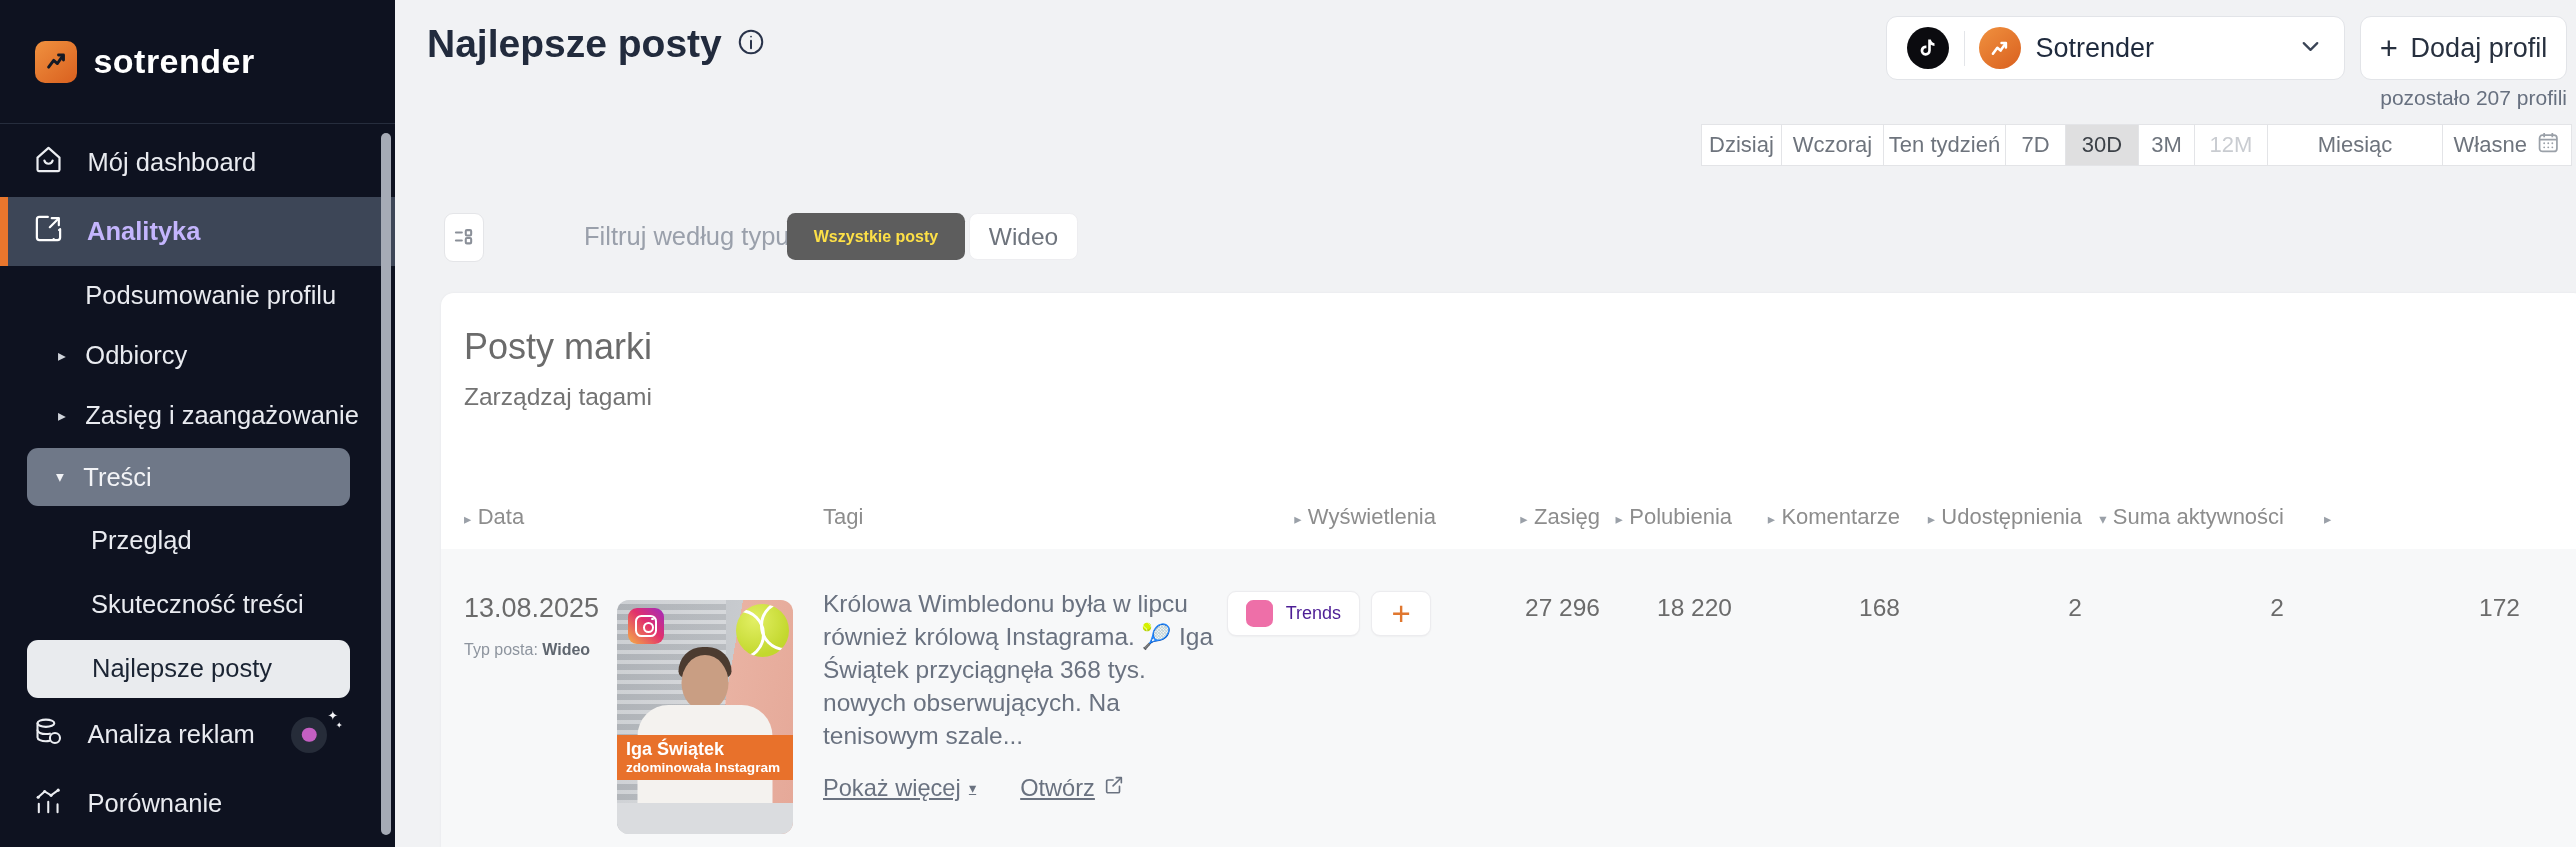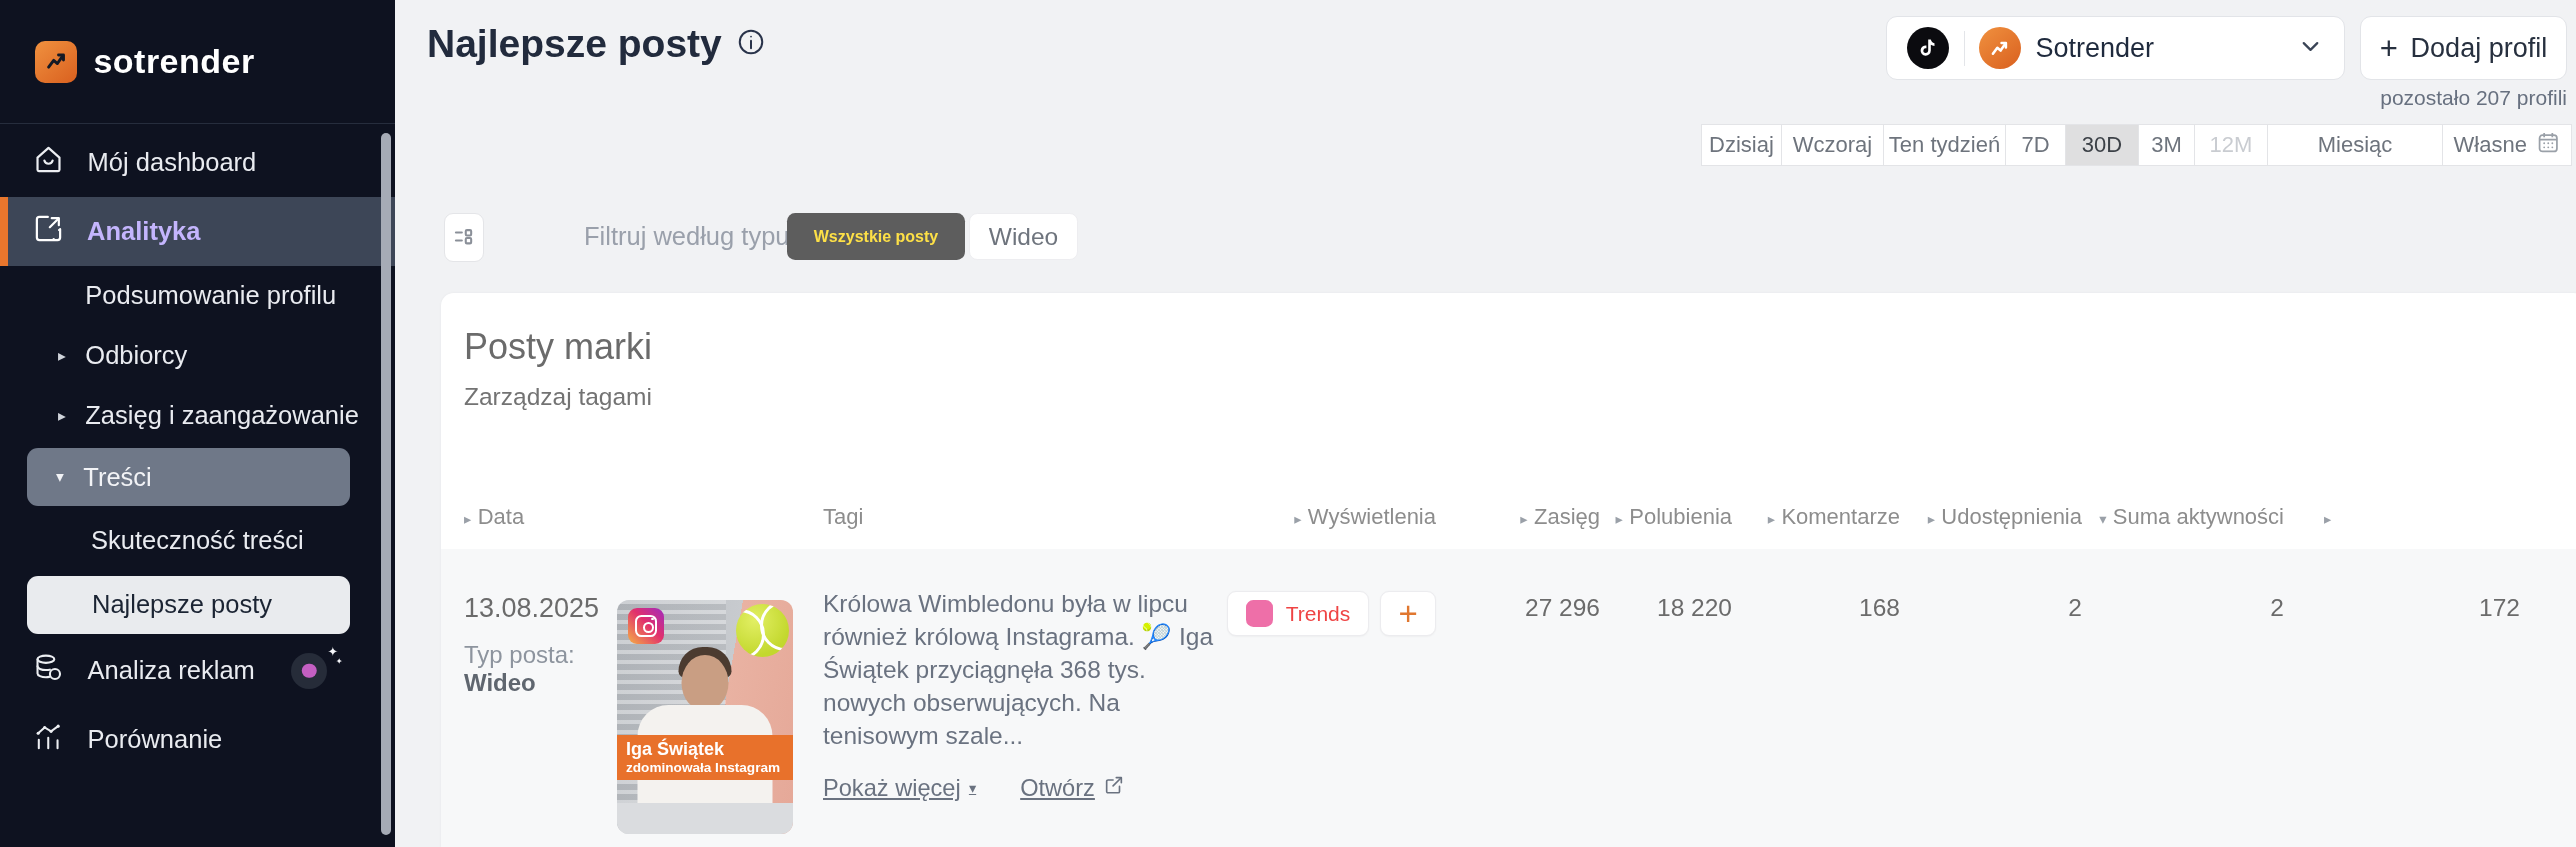--- a/index.html
+++ b/index.html
@@ -87,21 +87,21 @@
     grid-template-columns:153px 206px 404px 209px 164px 132px 168px 182px 202px 236px 55px; }
   .thead{ margin-top:74px; padding-left:23px; height:64px; align-items:center; }
   .h{ font-size:22px; color:#8d8d8d; white-space:nowrap; }
   .h .sort{ font-size:14.5px; color:#9aa0a8; margin-right:6.4px; }
   .h.right{ text-align:right; }
   .divider{ height:0.9px; background:#e7e9eb; }
   .trow{ padding-left:23px; background:#f7f8f9; height:307px; }
 
   .c-date{ padding-top:44px; }
   .date-val{ font-size:27px; color:#6b6b6b; }
-  .post-type{ margin-top:16.4px; font-size:24px; color:#8d949e; }
+  .post-type{ margin-top:16.4px; font-size:16px; color:#8d949e; }
   .post-type b{ color:#5f666f; }
 
   .c-thumb{ padding-top:51px; }
   .thumb{ position:relative; width:176px; height:234px; border-radius:12px; overflow:hidden;
     background:linear-gradient(100deg,#b9bdc2 0%,#c8cbcf 58%,#e9b2a2 58%,#e5a898 100%); cursor:pointer; }
   .blinds{ position:absolute; left:0; top:0; width:62%; height:100%;
     background:repeating-linear-gradient(180deg, rgba(255,255,255,.28) 0 4.5px, rgba(90,95,100,.12) 4.5px 10px); }
   .hair{ position:absolute; top:47px; left:50%; transform:translateX(-50%);
     width:53px; height:31px; background:#4c3b30; border-radius:26px 26px 7.3px 7.3px; }
   .head{ position:absolute; top:55px; left:50%; transform:translateX(-50%);
@@ -130,21 +130,21 @@
 
   .c-text{ padding-top:38px; font-size:24.5px; line-height:33px; color:#6a7280; }
   .post-links{ margin-top:20px; display:flex; gap:44px; font-size:23.6px; color:#6a7280; }
   .plink{ text-decoration:underline; display:flex; align-items:center; gap:8.2px; cursor:pointer; }
   .caret{ font-size:14.5px; color:#6a7280; text-decoration:none; }
   .analysis{ margin-top:42px; text-align:center; font-size:23.6px; color:#6a7280;
     text-decoration:underline; cursor:pointer; }
 
   .c-tags{ padding-top:42px; display:flex; gap:11px; align-items:flex-start; }
   .tag-chip{ height:45px; background:#fff; border:0.9px solid #ececef; border-radius:9px;
-    display:flex; align-items:center; gap:12.7px; padding:0 18px; font-size:21px; color:#ef4444;
+    display:flex; align-items:center; gap:12.7px; padding:0 18px; font-size:18px; color:#4c1d95;
     box-shadow:0 0.9px 1.8px rgba(0,0,0,.04); cursor:pointer; }
   .tag-swatch{ width:27px; height:27px; border-radius:7.3px; background:#ee6fa8; }
   .tag-add{ width:60px; height:45px; background:#fff; border:0.9px solid #ececef; border-radius:9px;
     display:flex; align-items:center; justify-content:center; font-size:33px; color:#e0772f;
     box-shadow:0 0.9px 1.8px rgba(0,0,0,.04); cursor:pointer; }
 
   .c-num{ padding-top:45px; font-size:24.5px; color:#6b6b6b; text-align:right; white-space:nowrap; }
   .h-partial{ margin-left:40px; }
 </style>
 </head>
@@ -196,20 +196,23 @@
     <div class="nav-sub">
       <span class="arrow">▸</span>
       <span>Zasięg i zaangażowanie</span>
     </div>
 
     <div class="band band-tresci">
       <span class="arrow" style="color:#f2f3f6;">▾</span>
       <span>Treści</span>
     </div>
 
+    <div class="nav-sub2">
+      <span>Przegląd</span>
+    </div>
     <div class="nav-sub2">
       <span>Skuteczność treści</span>
     </div>
 
     <div class="band band-sel">
       <span>Najlepsze posty</span>
     </div>
 
     <div class="nav-item">
       <span>

